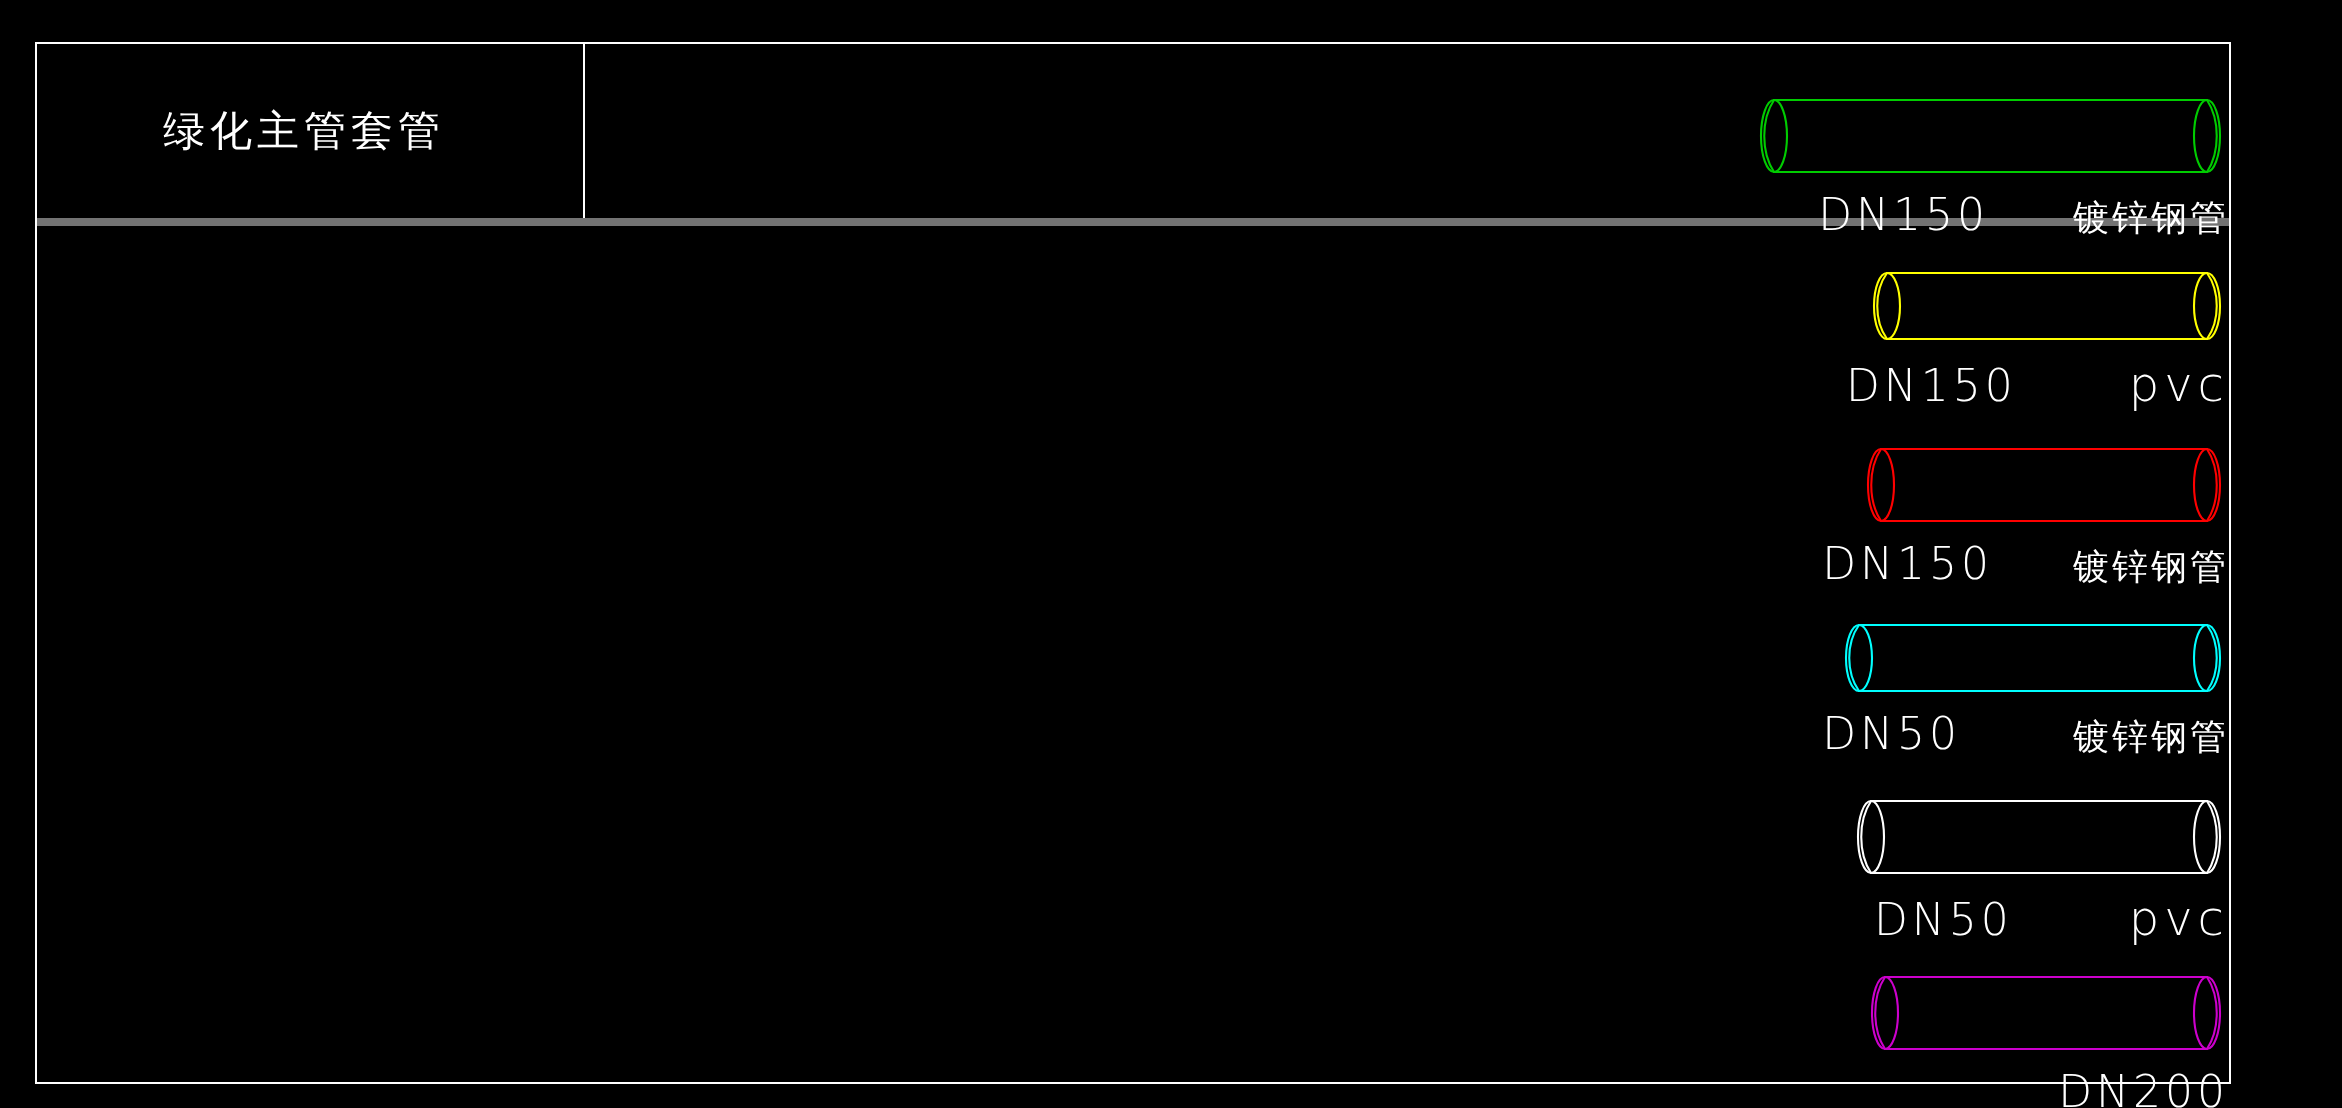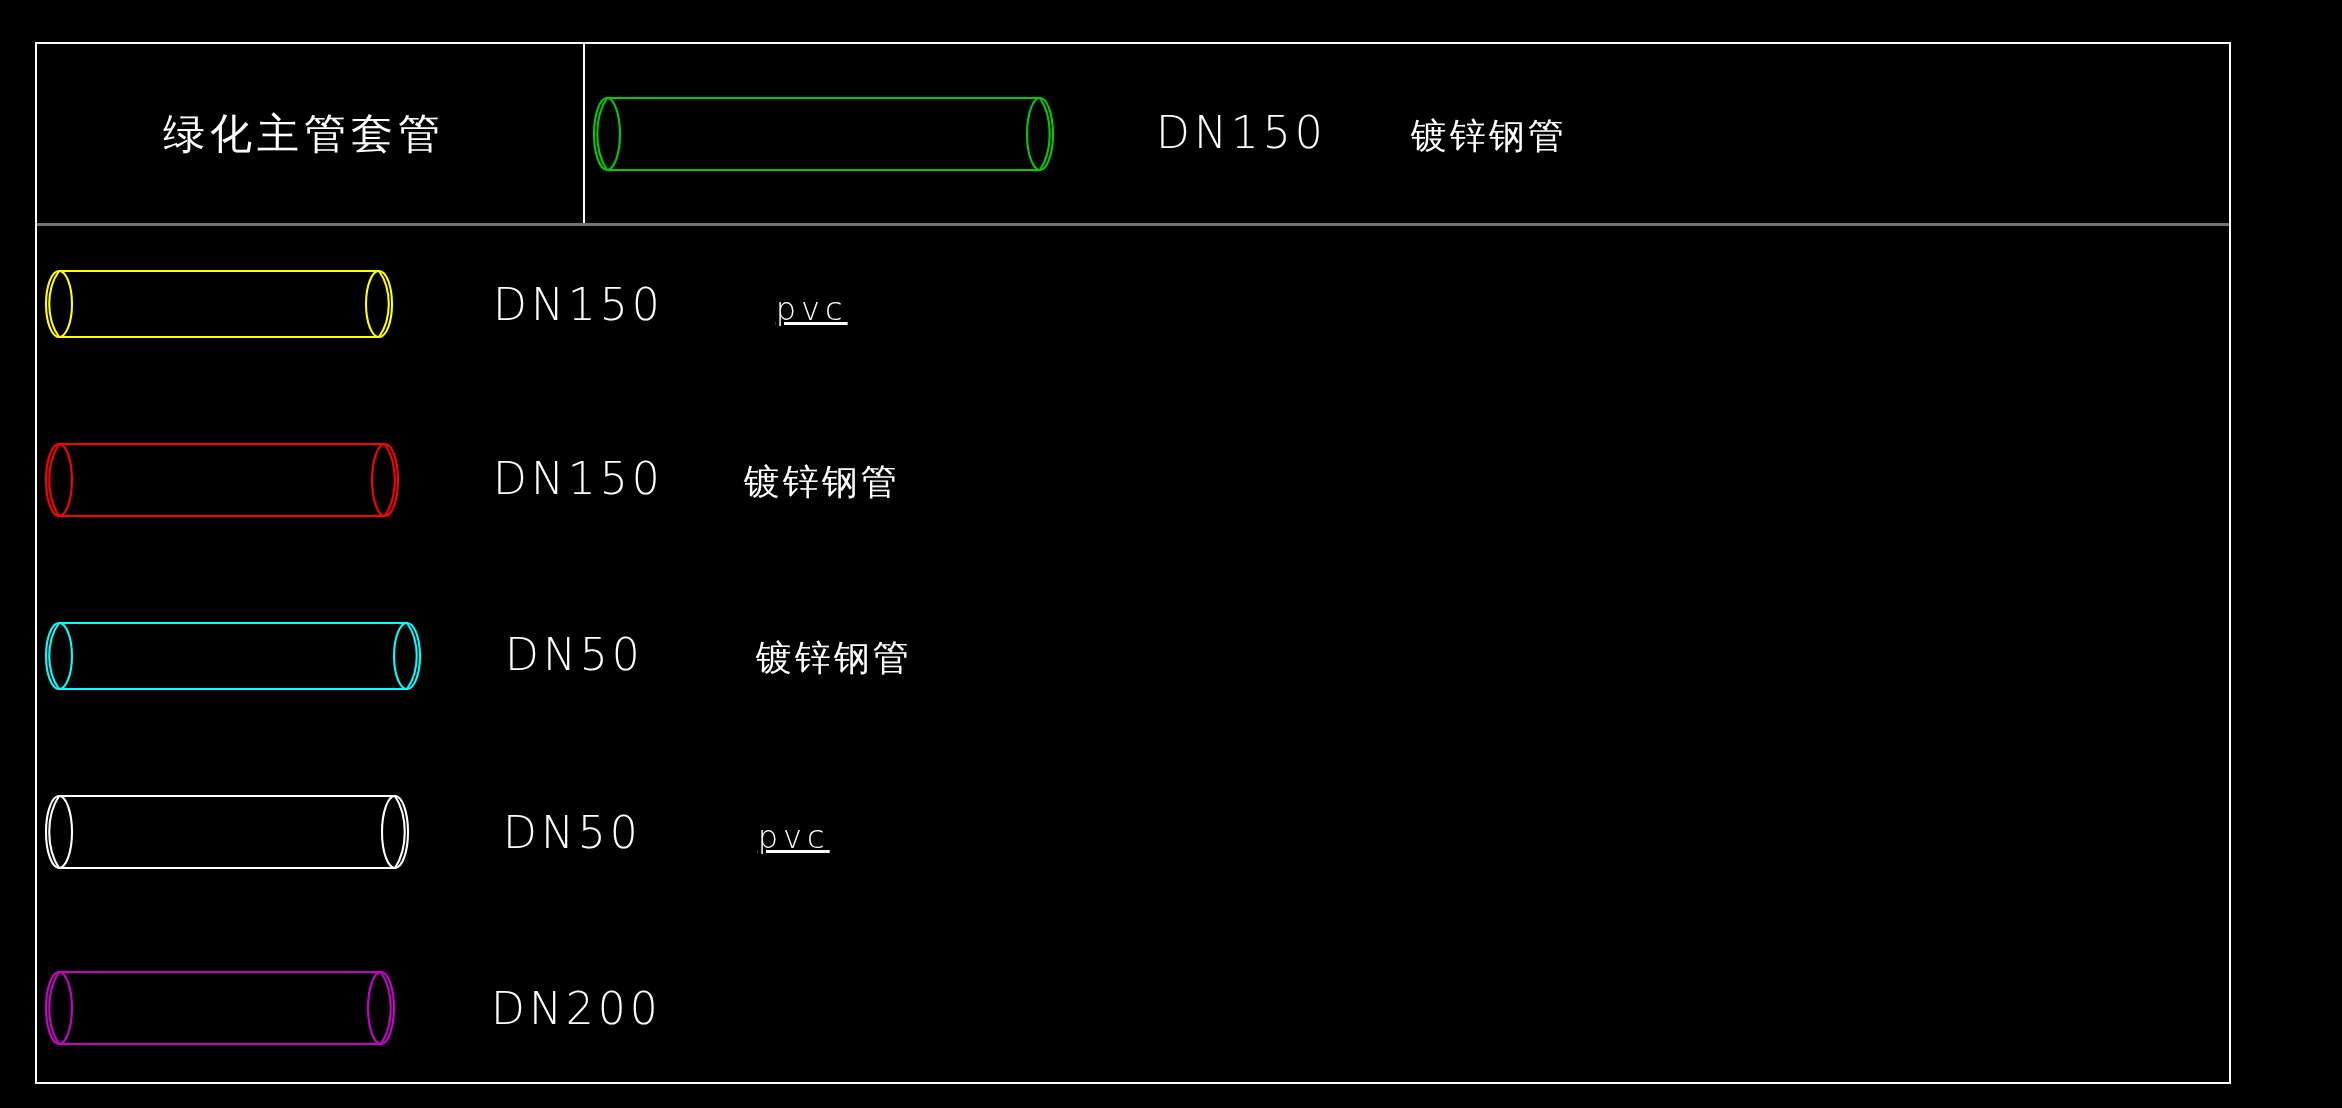--- a/index.html
+++ b/index.html
@@ -28,21 +28,21 @@
     flex-direction: column;
   }
 
   .legend-row {
     display: flex;
     flex-direction: row;
     box-sizing: border-box;
   }
   .legend-row.row-primary {
     height: 182px;
-    border-bottom: 3px solid #737373;
+    border-bottom: 8px solid #737373;
   }
   .legend-row.row-secondary {
     flex: 1 1 auto;
   }
 
   .cat-cell {
     width: 548px;
     flex: 0 0 548px;
     box-sizing: border-box;
     border-right: 2px solid #ffffff;
@@ -75,22 +75,22 @@
     justify-content: center;
   }
   .items-cell.multi {
     padding-top: 30px;
     padding-bottom: 26px;
     justify-content: space-between;
   }
 
   .legend-item {
     display: flex;
-    flex-direction: row;
-    align-items: center;
+    flex-direction: column;
+    align-items: flex-end;
     height: 96px;
   }
 
   .pipe-symbol {
     flex: 0 0 auto;
     display: block;
     line-height: 0;
   }
 
   .item-texts {
@@ -110,23 +110,22 @@
   }
 
   .mat-text {
     font-size: 36px;
     letter-spacing: 3px;
     font-family: "DejaVu Sans", "Liberation Sans", sans-serif;
     font-weight: 300;
     color: #ffffff;
   }
   .mat-text.latin {
-    font-size: 32px;
+    font-size: 48px;
     letter-spacing: 5px;
-    text-decoration: underline;
   }
 </style>
 </head>
 <body>
 
 <div id="legend-table">
 
   <div class="legend-row row-primary">
     <div class="cat-cell">
       <span class="cat-label">绿化主管套管</span>

